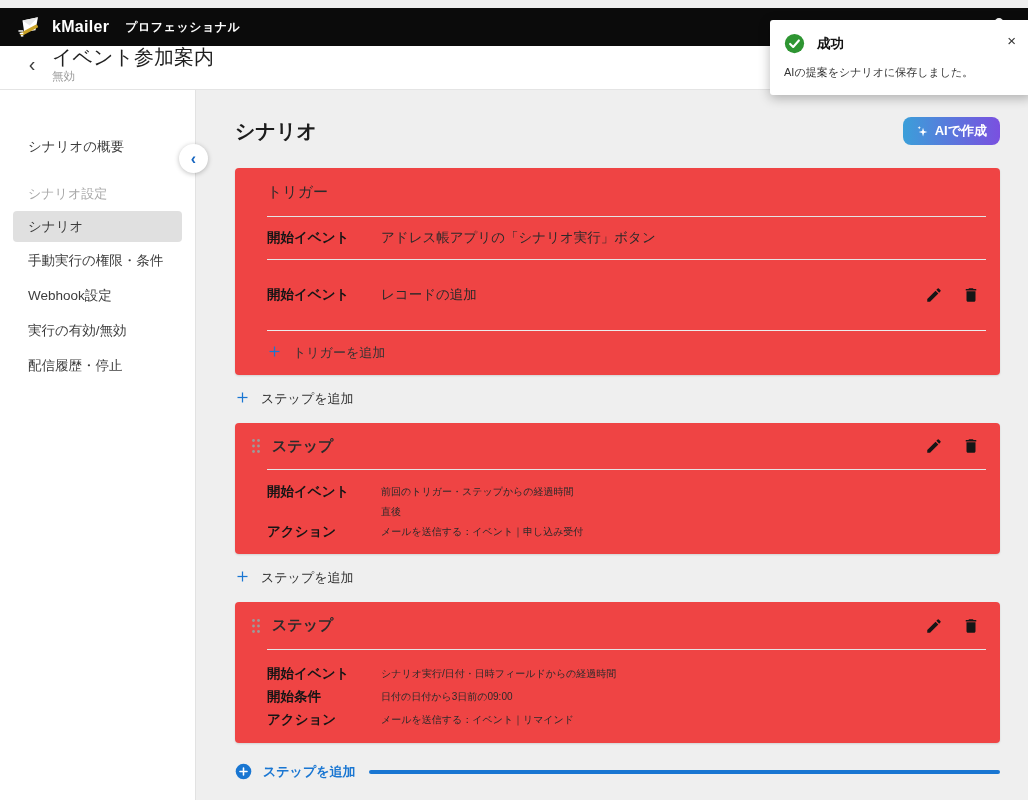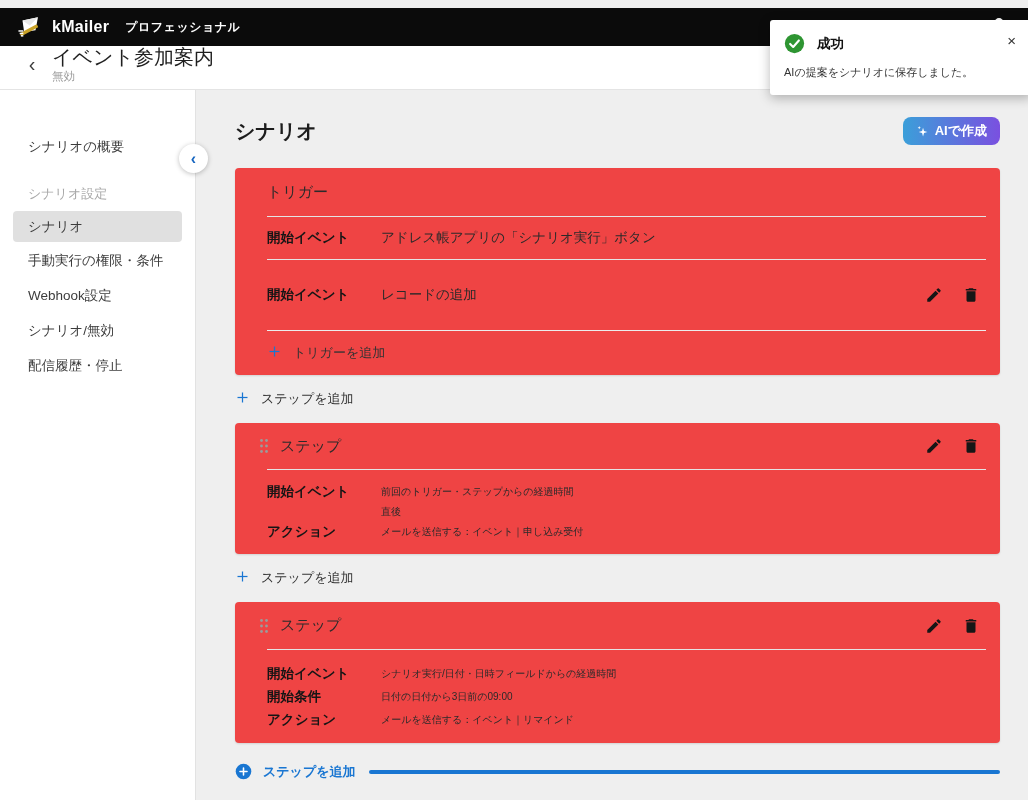--- a/index.html
+++ b/index.html
@@ -74,21 +74,21 @@
   .main-title { font-size:20px; font-weight:700; color:#1c1c1c; }
   .ai-btn {
     height:28px; padding:0 13px; border:none; border-radius:8px; cursor:pointer;
     background:linear-gradient(90deg,#3b9fd9 0%,#7a50e0 100%);
     color:#fff; font-size:13px; font-weight:600;
     display:flex; align-items:center; gap:6px;
   }
   .sparkle { width:13px; height:13px; flex:none; }
   .card { background:#ef4444; border-radius:4px; box-shadow:0 1px 2px rgba(0,0,0,.12); }
   .card-head { display:flex; align-items:center; height:48px; padding:0 18px 0 32px; }
-  .card-head.step { padding-left:24px; }
+  .card-head.step { padding-left:16px;font-weight:bold; }
   .card-title { font-size:15px; color:#2b2b2b; }
   .drag-handle { margin-right:11px; cursor:grab; display:flex; }
   .head-actions { margin-left:auto; display:flex; align-items:center; gap:15px; }
   .icon-btn { border:none; background:none; cursor:pointer; padding:2px; display:flex; }
   .icon-btn svg { display:block; }
   .divider { border-top:1px solid #e4e4e4; margin:0 14px 0 32px; }
   .divider.lite { border-color:#ececec; }
   .trow { display:flex; align-items:center; padding:0 18px 0 32px; }
   .trow .lbl { width:114px; flex:none; font-size:13.5px; font-weight:700; color:#151515; }
   .trow .val { font-size:13.5px; color:#2a2a2a; }
@@ -167,21 +167,21 @@
   </div>
   <div class="toast-msg">AIの提案をシナリオに保存しました。</div>
 </div>
 
 <nav class="sidebar">
   <div class="side-item plain">シナリオの概要</div>
   <div class="side-section">シナリオ設定</div>
   <div class="side-item selected">シナリオ</div>
   <div class="side-item plain">手動実行の権限・条件</div>
   <div class="side-item plain">Webhook設定</div>
-  <div class="side-item plain">シナリオ/無効</div>
+  <div class="side-item plain">実行の有効/無効</div>
   <div class="side-item plain">配信履歴・停止</div>
 </nav>
 <button class="collapse-btn">‹</button>
 
 <main class="content">
 
   <div class="main-head">
     <h1 class="main-title">シナリオ</h1>
     <button class="ai-btn">
       <span class="sparkle">

